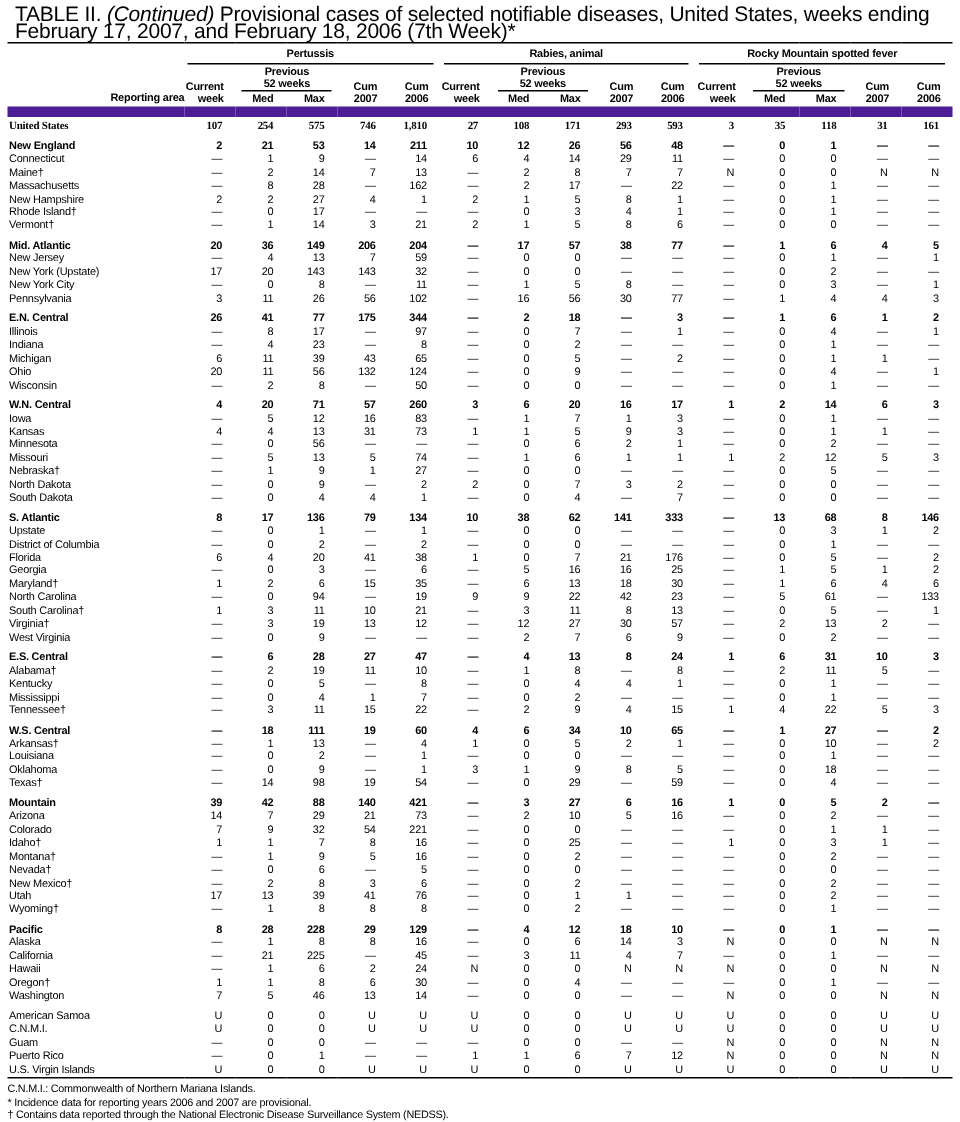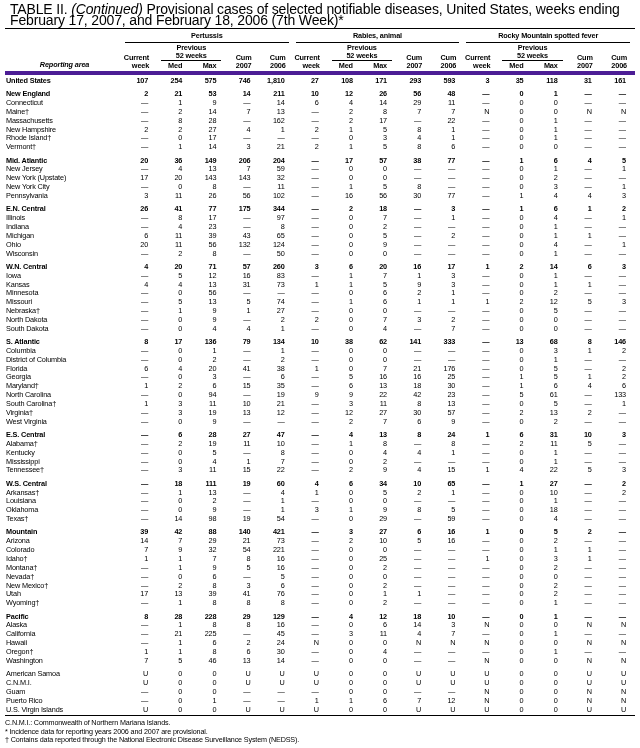--- a/index.html
+++ b/index.html
@@ -16,22 +16,22 @@
     width:630px; border-collapse:collapse; table-layout:fixed;
     border-top:1.5px solid #000;
   }
   thead th { font-size:7.3px; font-weight:bold; padding:0; line-height:8.4px; vertical-align:bottom; }
   th.group { padding-top:2px;margin-top:15px; }
   th.group .rule { border-bottom:1px solid #000; margin:0 5px 0 2px; padding:1px 0 1px 0; text-align:center; white-space:nowrap; overflow:visible; }
   th.prev { text-align:center; vertical-align:bottom; }
   th.prev .rule { border-bottom:1px solid #000; margin:0 4px; padding:1px 0 0 0; white-space:pre-line; }
   th.num { text-align:right; padding-right:8px; white-space:pre-line; }
   th.medmax { text-align:right; padding-right:9px; padding-top:1px; padding-bottom:0; }
-  th.areahead { text-align:center; vertical-align:bottom; padding:0 0 1px 1px; font-size:7.3px;font-style:italic; }
-  tbody tr:first-child td { border-top:4px solid #4c1d95; padding-top:2px; }
+  th.areahead { text-align:right; vertical-align:bottom; padding:0 0 1px 1px; font-size:7.3px; }
+  tbody tr:first-child td { border-top:7px solid #4c1d95; padding-top:2px;font-family:Liberation Serif, serif; }
   tbody tr:last-child td { border-bottom:1.5px solid #000; padding-bottom:1px; }
   tbody td {
     font-size:7.3px; line-height:8.85px; padding:0 9px 0 0;
     text-align:right; white-space:nowrap; overflow:visible;
   }
   tbody td.area { text-align:left; padding:0 0 0 1px; }
   tr.bold td { font-weight:bold; }
   tr.gap td { padding-top:4.5px; }
   tr.gap td.area { padding-top:4.5px; }
   .footnotes { width:630px; margin-top:2.5px; font-size:7.2px; line-height:8.7px; }
@@ -616,21 +616,21 @@
           <td>62</td>
           <td>141</td>
           <td>333</td>
           <td>—</td>
           <td>13</td>
           <td>68</td>
           <td>8</td>
           <td>146</td>
         </tr>
         <tr>
-          <td class="area">Columbia</td>
+          <td class="area">Upstate</td>
           <td>—</td>
           <td>0</td>
           <td>1</td>
           <td>—</td>
           <td>1</td>
           <td>—</td>
           <td>0</td>
           <td>0</td>
           <td>—</td>
           <td>—</td>

